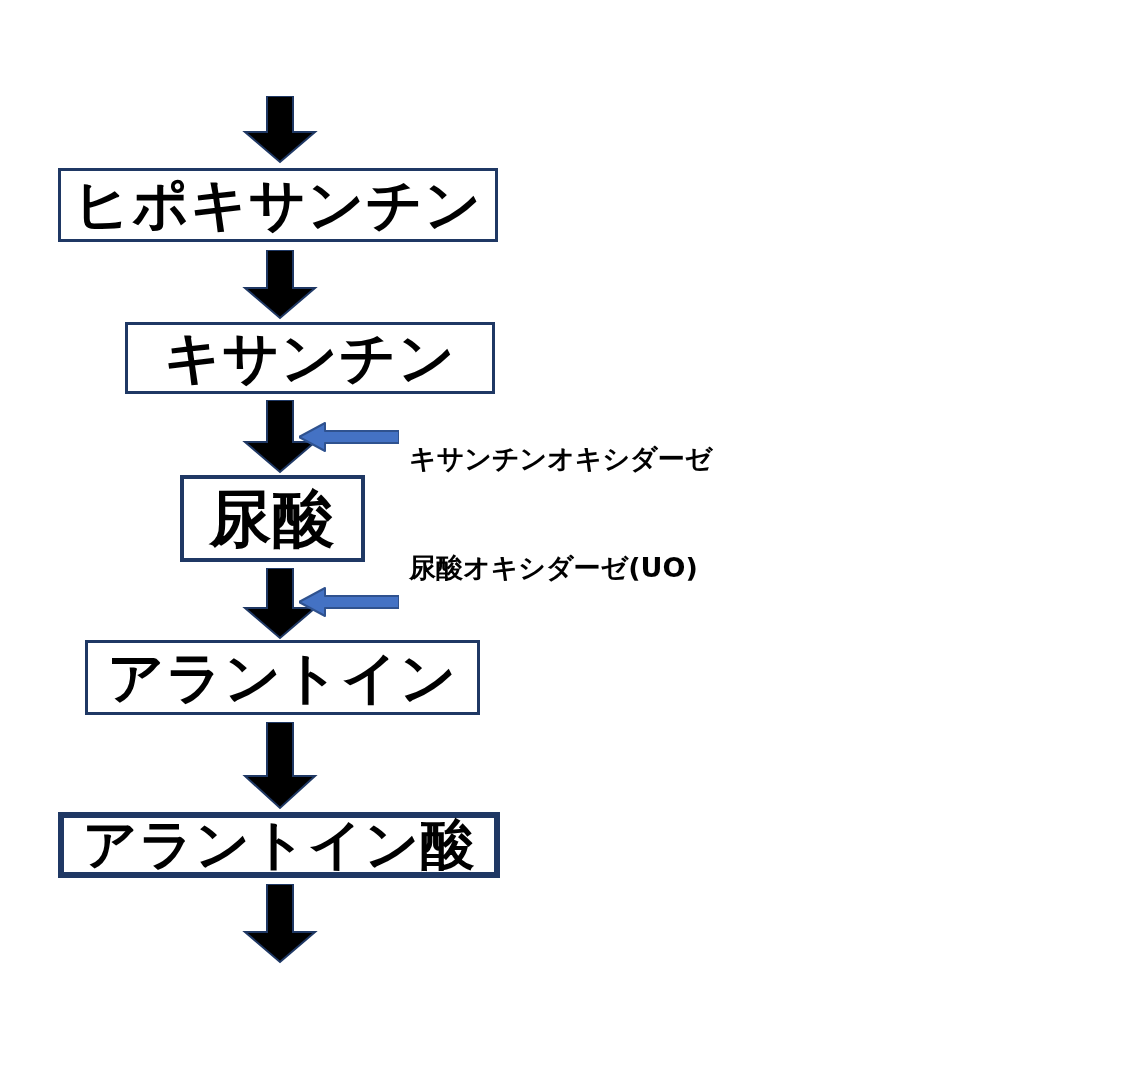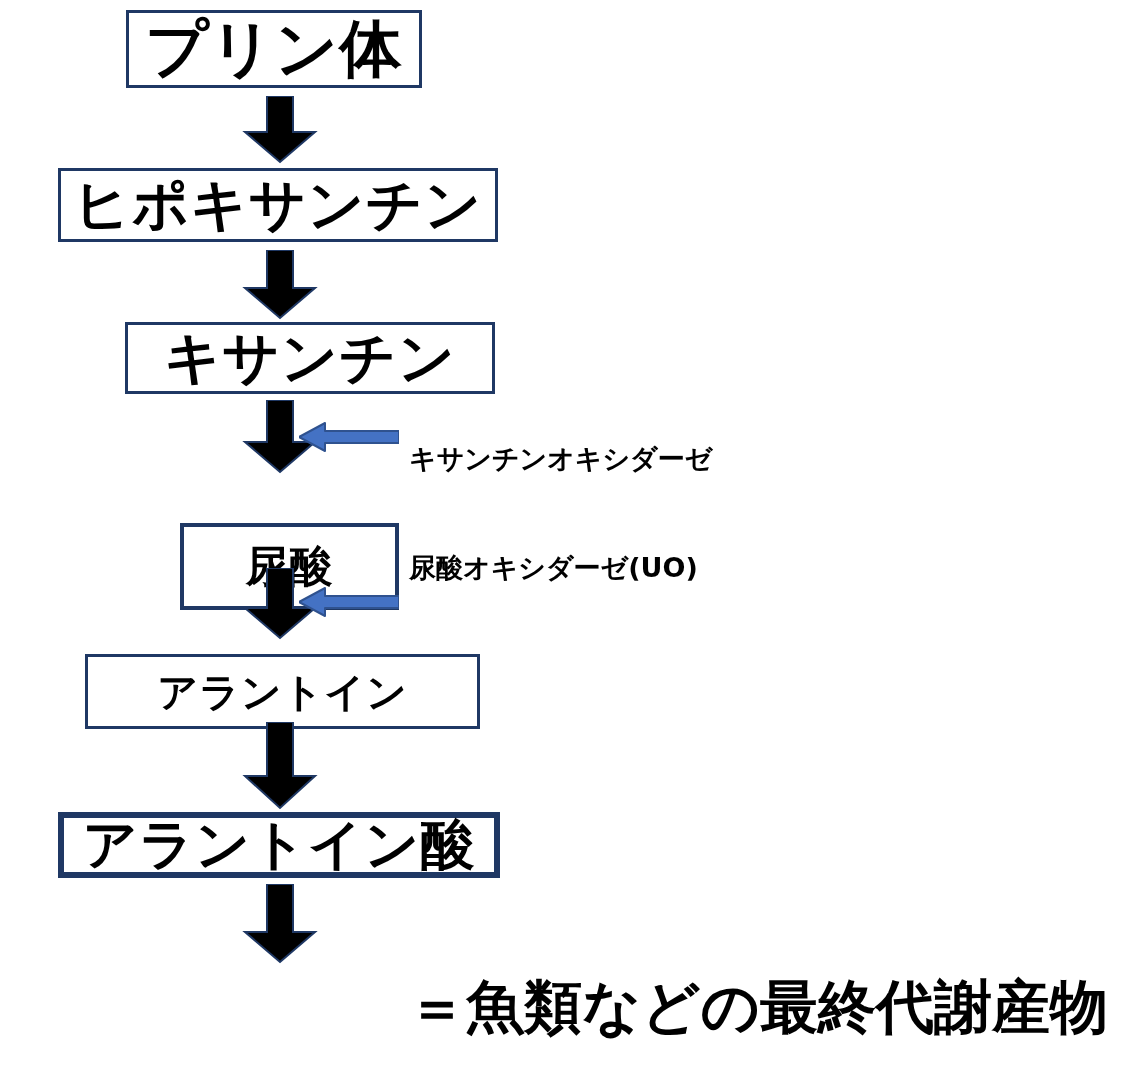--- a/index.html
+++ b/index.html
@@ -67,23 +67,20 @@
     white-space: nowrap;
     line-height: 1;
     font-family: "DejaVu Sans", "Liberation Sans", sans-serif;
   }
 </style>
 </head>
 <body>
 
 <div id="canvas">
 
-  <div class="node thin" style="left:126px; top:10px; width:296px; height:78px; font-size:62px;">
-    <span>プリン体</span>
-  </div>
 
   <div class="downarrow" style="left:236px; top:96px;">
     <svg width="88" height="68" viewBox="0 0 88 68" aria-hidden="true">
       <polygon points="31,0 57,0 57,36 79,36 44,66 9,36 31,36" fill="#000000" stroke="#1F3864" stroke-width="2"></polygon>
     </svg>
   </div>
 
   <div class="node thin" style="left:58px; top:168px; width:440px; height:74px; font-size:56px;">
     <span>ヒポキサンチン</span>
   </div>
@@ -104,53 +101,52 @@
     </svg>
   </div>
 
   <div class="enzyme-arrow" style="left:299px; top:421px;">
     <svg width="100" height="32" viewBox="0 0 100 32" aria-hidden="true">
       <polygon points="0,16 26,2 26,10 100,10 100,22 26,22 26,30" fill="#4472C4" stroke="#2F528F" stroke-width="2" stroke-linejoin="round"></polygon>
     </svg>
   </div>
   <div class="enzyme-label" style="left:409px; top:421px; font-size:27px;margin-top:24px;">キサンチンオキシダーゼ</div>
 
-  <div class="node" style="left:180px; top:475px; width:219px; height:87px; font-size:43px;margin-top:48px;">
+  <div class="node" style="left:180px; top:475px; width:185px; height:87px; font-size:62px;">
     <span>尿酸</span>
   </div>
 
   <div class="downarrow" style="left:236px; top:568px;">
     <svg width="88" height="72" viewBox="0 0 88 72" aria-hidden="true">
       <polygon points="31,0 57,0 57,40 79,40 44,70 9,40 31,40" fill="#000000" stroke="#1F3864" stroke-width="2"></polygon>
     </svg>
   </div>
 
   <div class="enzyme-arrow" style="left:299px; top:586px;">
     <svg width="100" height="32" viewBox="0 0 100 32" aria-hidden="true">
       <polygon points="0,16 26,2 26,10 100,10 100,22 26,22 26,30" fill="#4472C4" stroke="#2F528F" stroke-width="2" stroke-linejoin="round"></polygon>
     </svg>
   </div>
   <div class="enzyme-label" style="left:409px; top:554px; font-size:27px;">尿酸オキシダーゼ(UO)</div>
 
-  <div class="node thin" style="left:85px; top:654px; width:395px; height:75px; font-size:40px;">
+  <div class="node thin" style="left:85px; top:640px; width:395px; height:75px; font-size:56px;">
     <span>アラントイン</span>
   </div>
 
   <div class="downarrow" style="left:236px; top:722px;">
     <svg width="88" height="88" viewBox="0 0 88 88" aria-hidden="true">
       <polygon points="31,0 57,0 57,54 79,54 44,86 9,54 31,54" fill="#000000" stroke="#1F3864" stroke-width="2"></polygon>
     </svg>
   </div>
 
   <div class="node thick" style="left:58px; top:812px; width:442px; height:66px; font-size:54px;text-align:right;">
     <span>アラントイン酸</span>
   </div>
 
   <div class="downarrow" style="left:236px; top:884px;">
     <svg width="88" height="80" viewBox="0 0 88 80" aria-hidden="true">
       <polygon points="31,0 57,0 57,48 79,48 44,78 9,48 31,48" fill="#000000" stroke="#1F3864" stroke-width="2"></polygon>
     </svg>
   </div>
 
 
-  <div class="annotation" style="left:408px; top:978px; font-size:58px;">＝魚類などの最終代謝産物</div>
 
 </div>
 
 </body></html>

